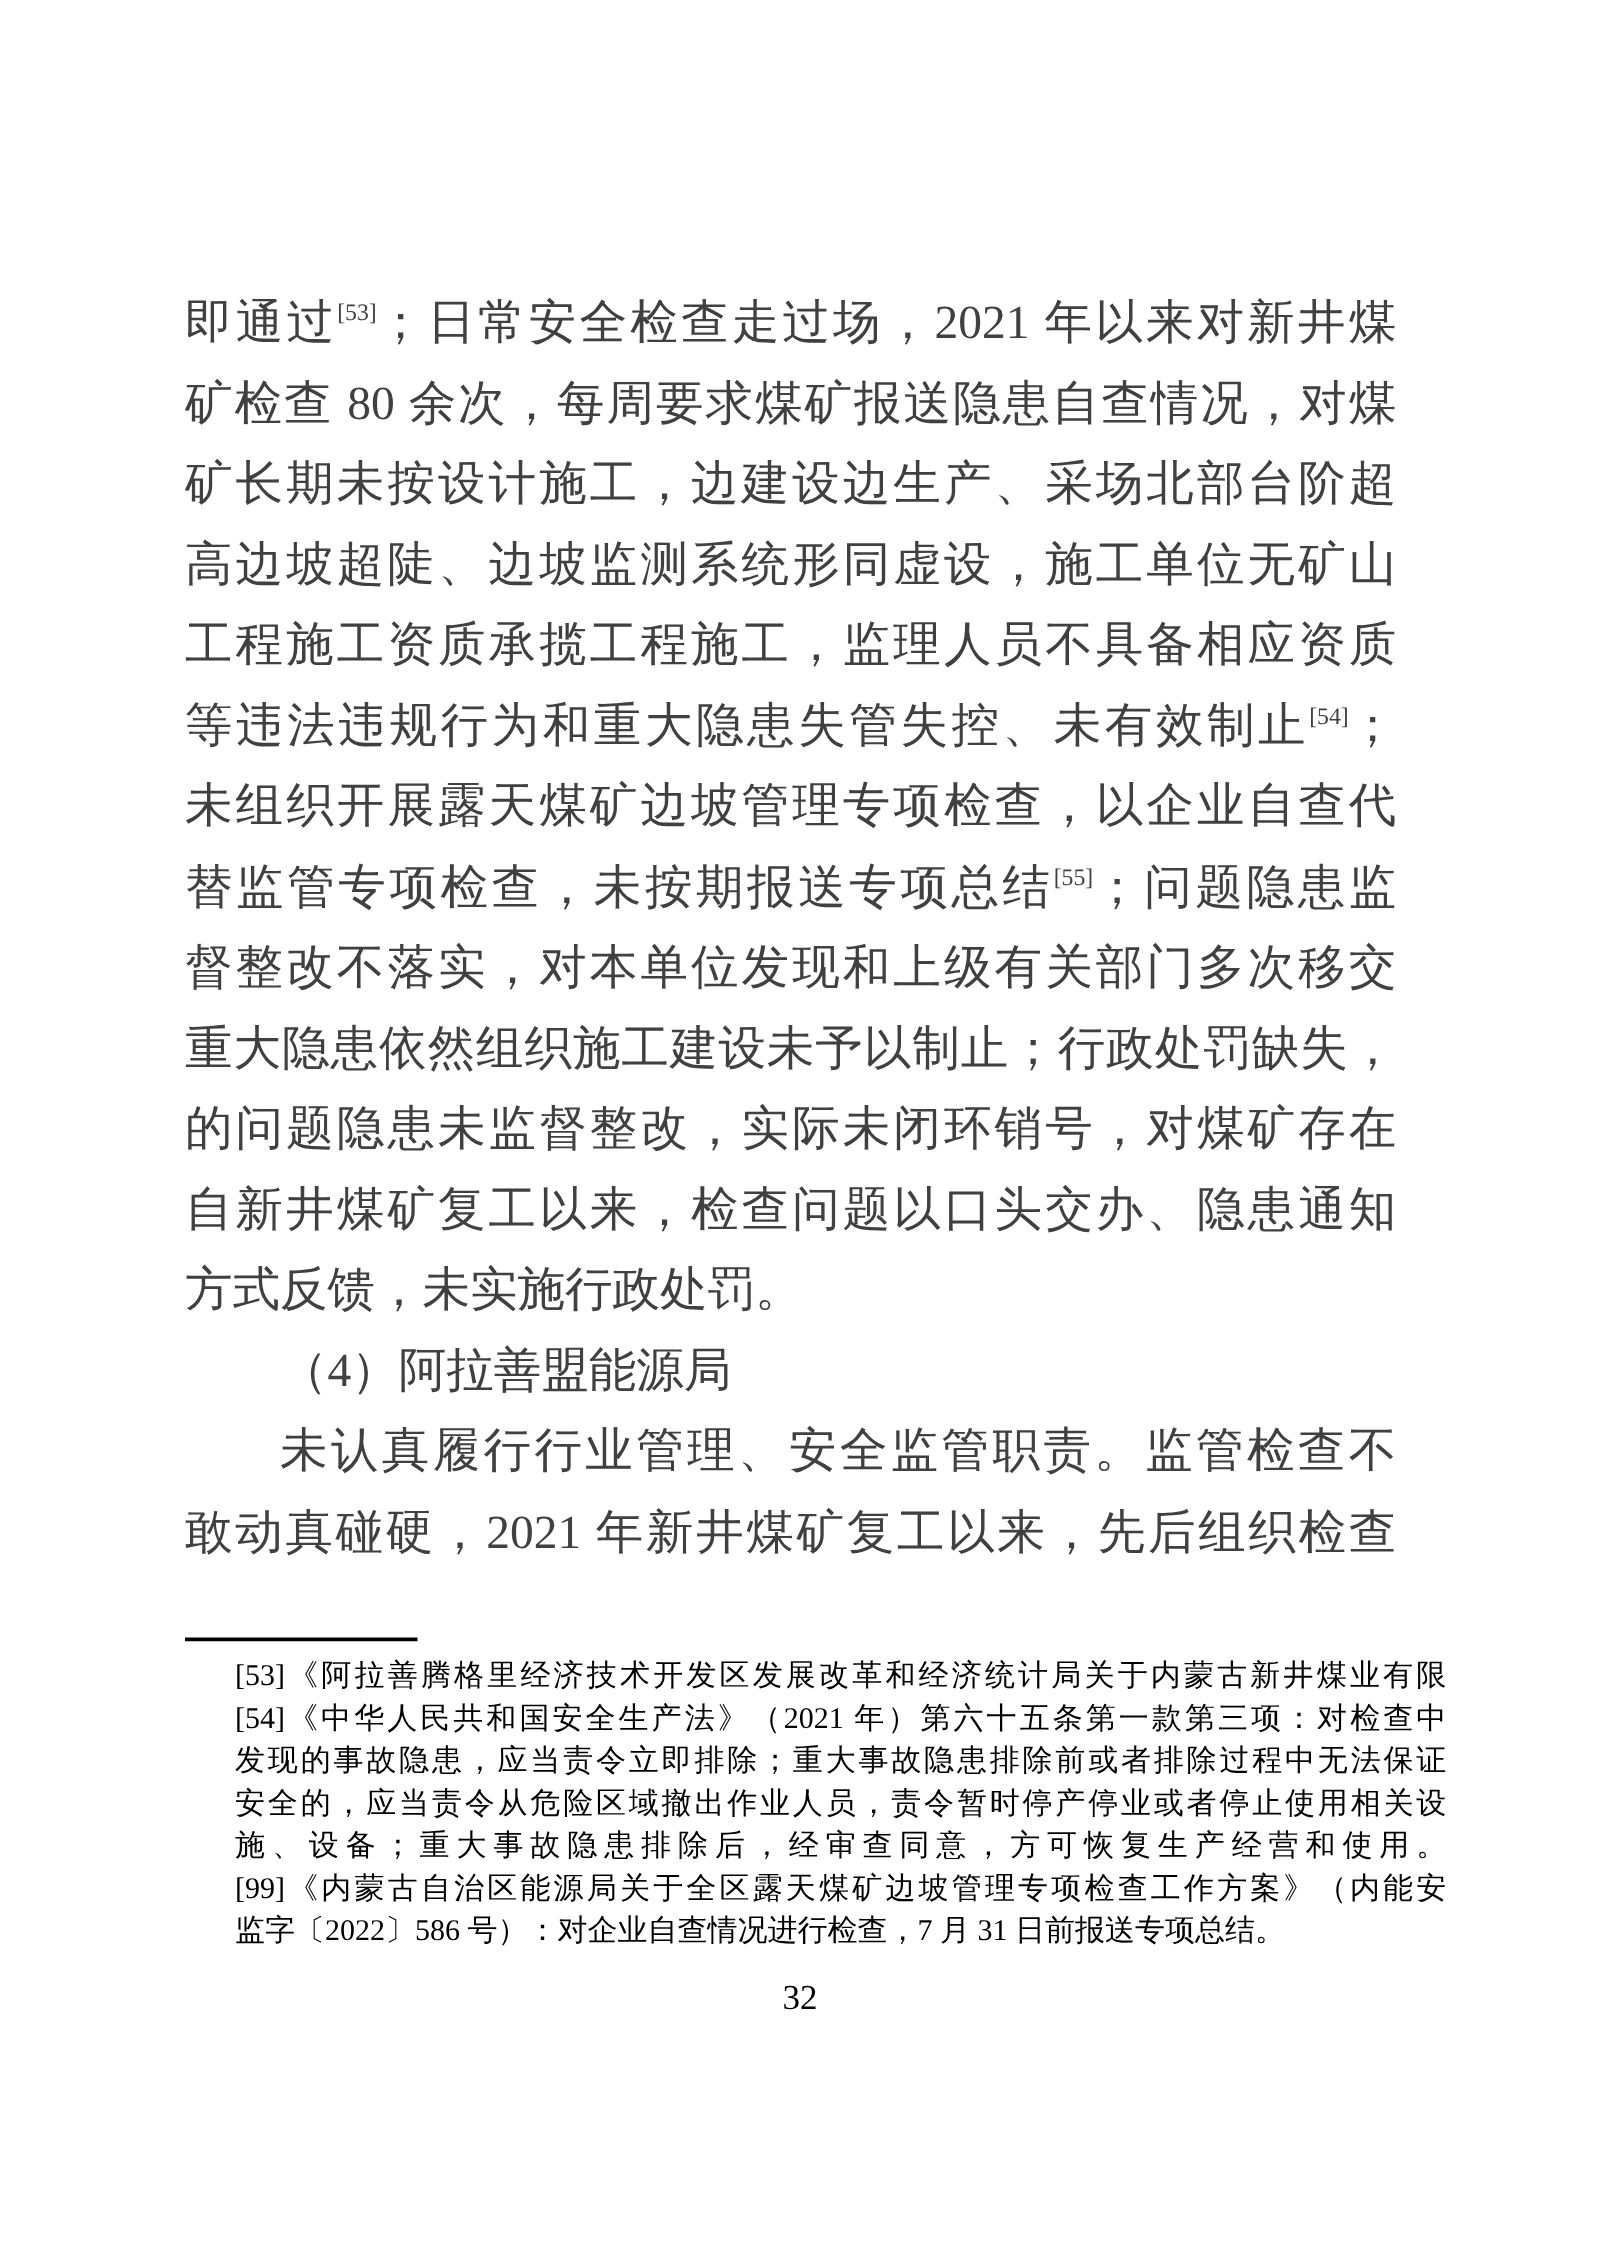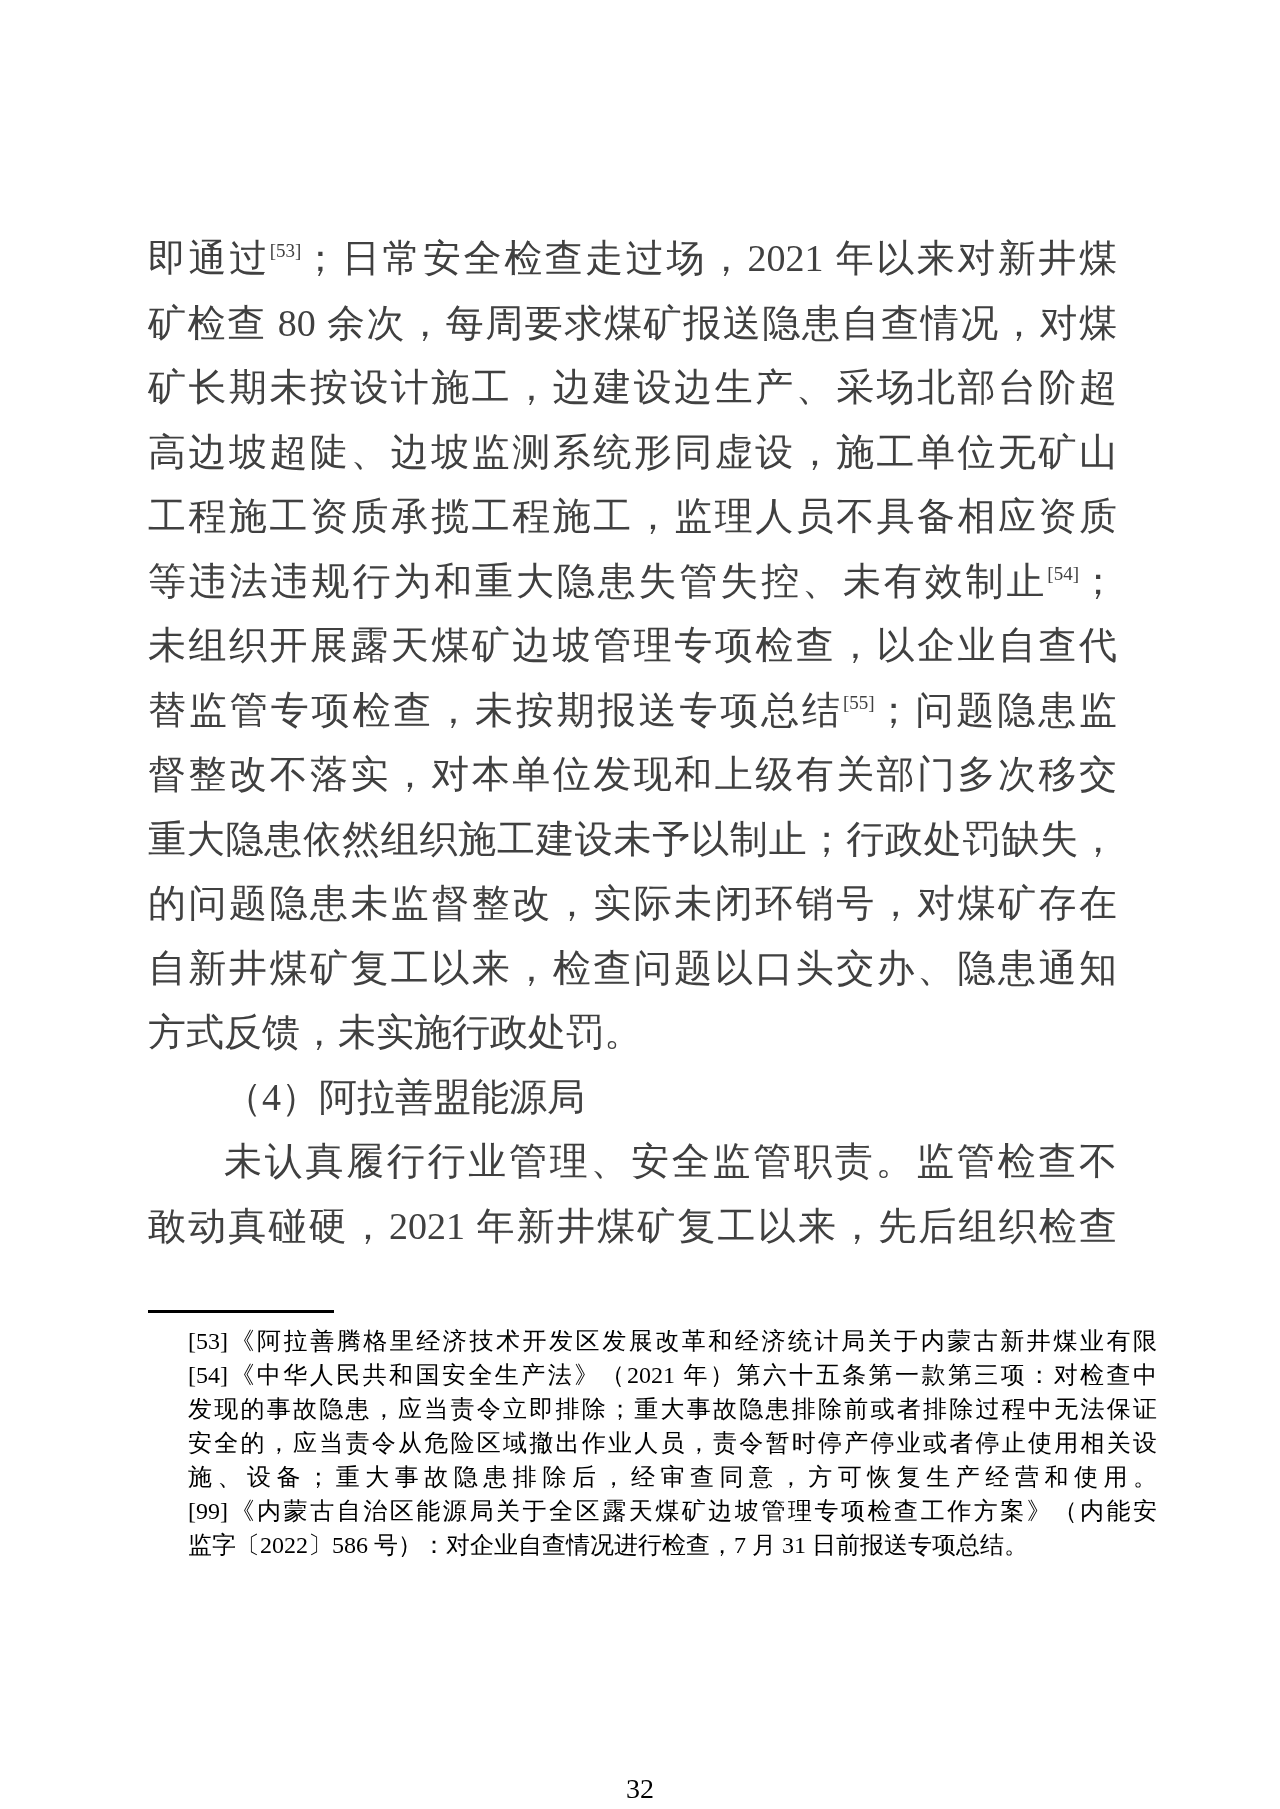--- a/index.html
+++ b/index.html
@@ -60,21 +60,21 @@
     color: #000;
   }
   .fn-line.justify {
     text-align: justify;
     text-align-last: justify;
     text-justify: inter-ideograph;
   }
   .page-number {
     position: absolute;
     left: 0;
-    top: 1774px;
+    top: 1584px;
     width: 100%;
     text-align: center;
     font-size: 28px;
     line-height: 30px;
     color: #000;
   }
 </style>
 </head>
 <body>
 

